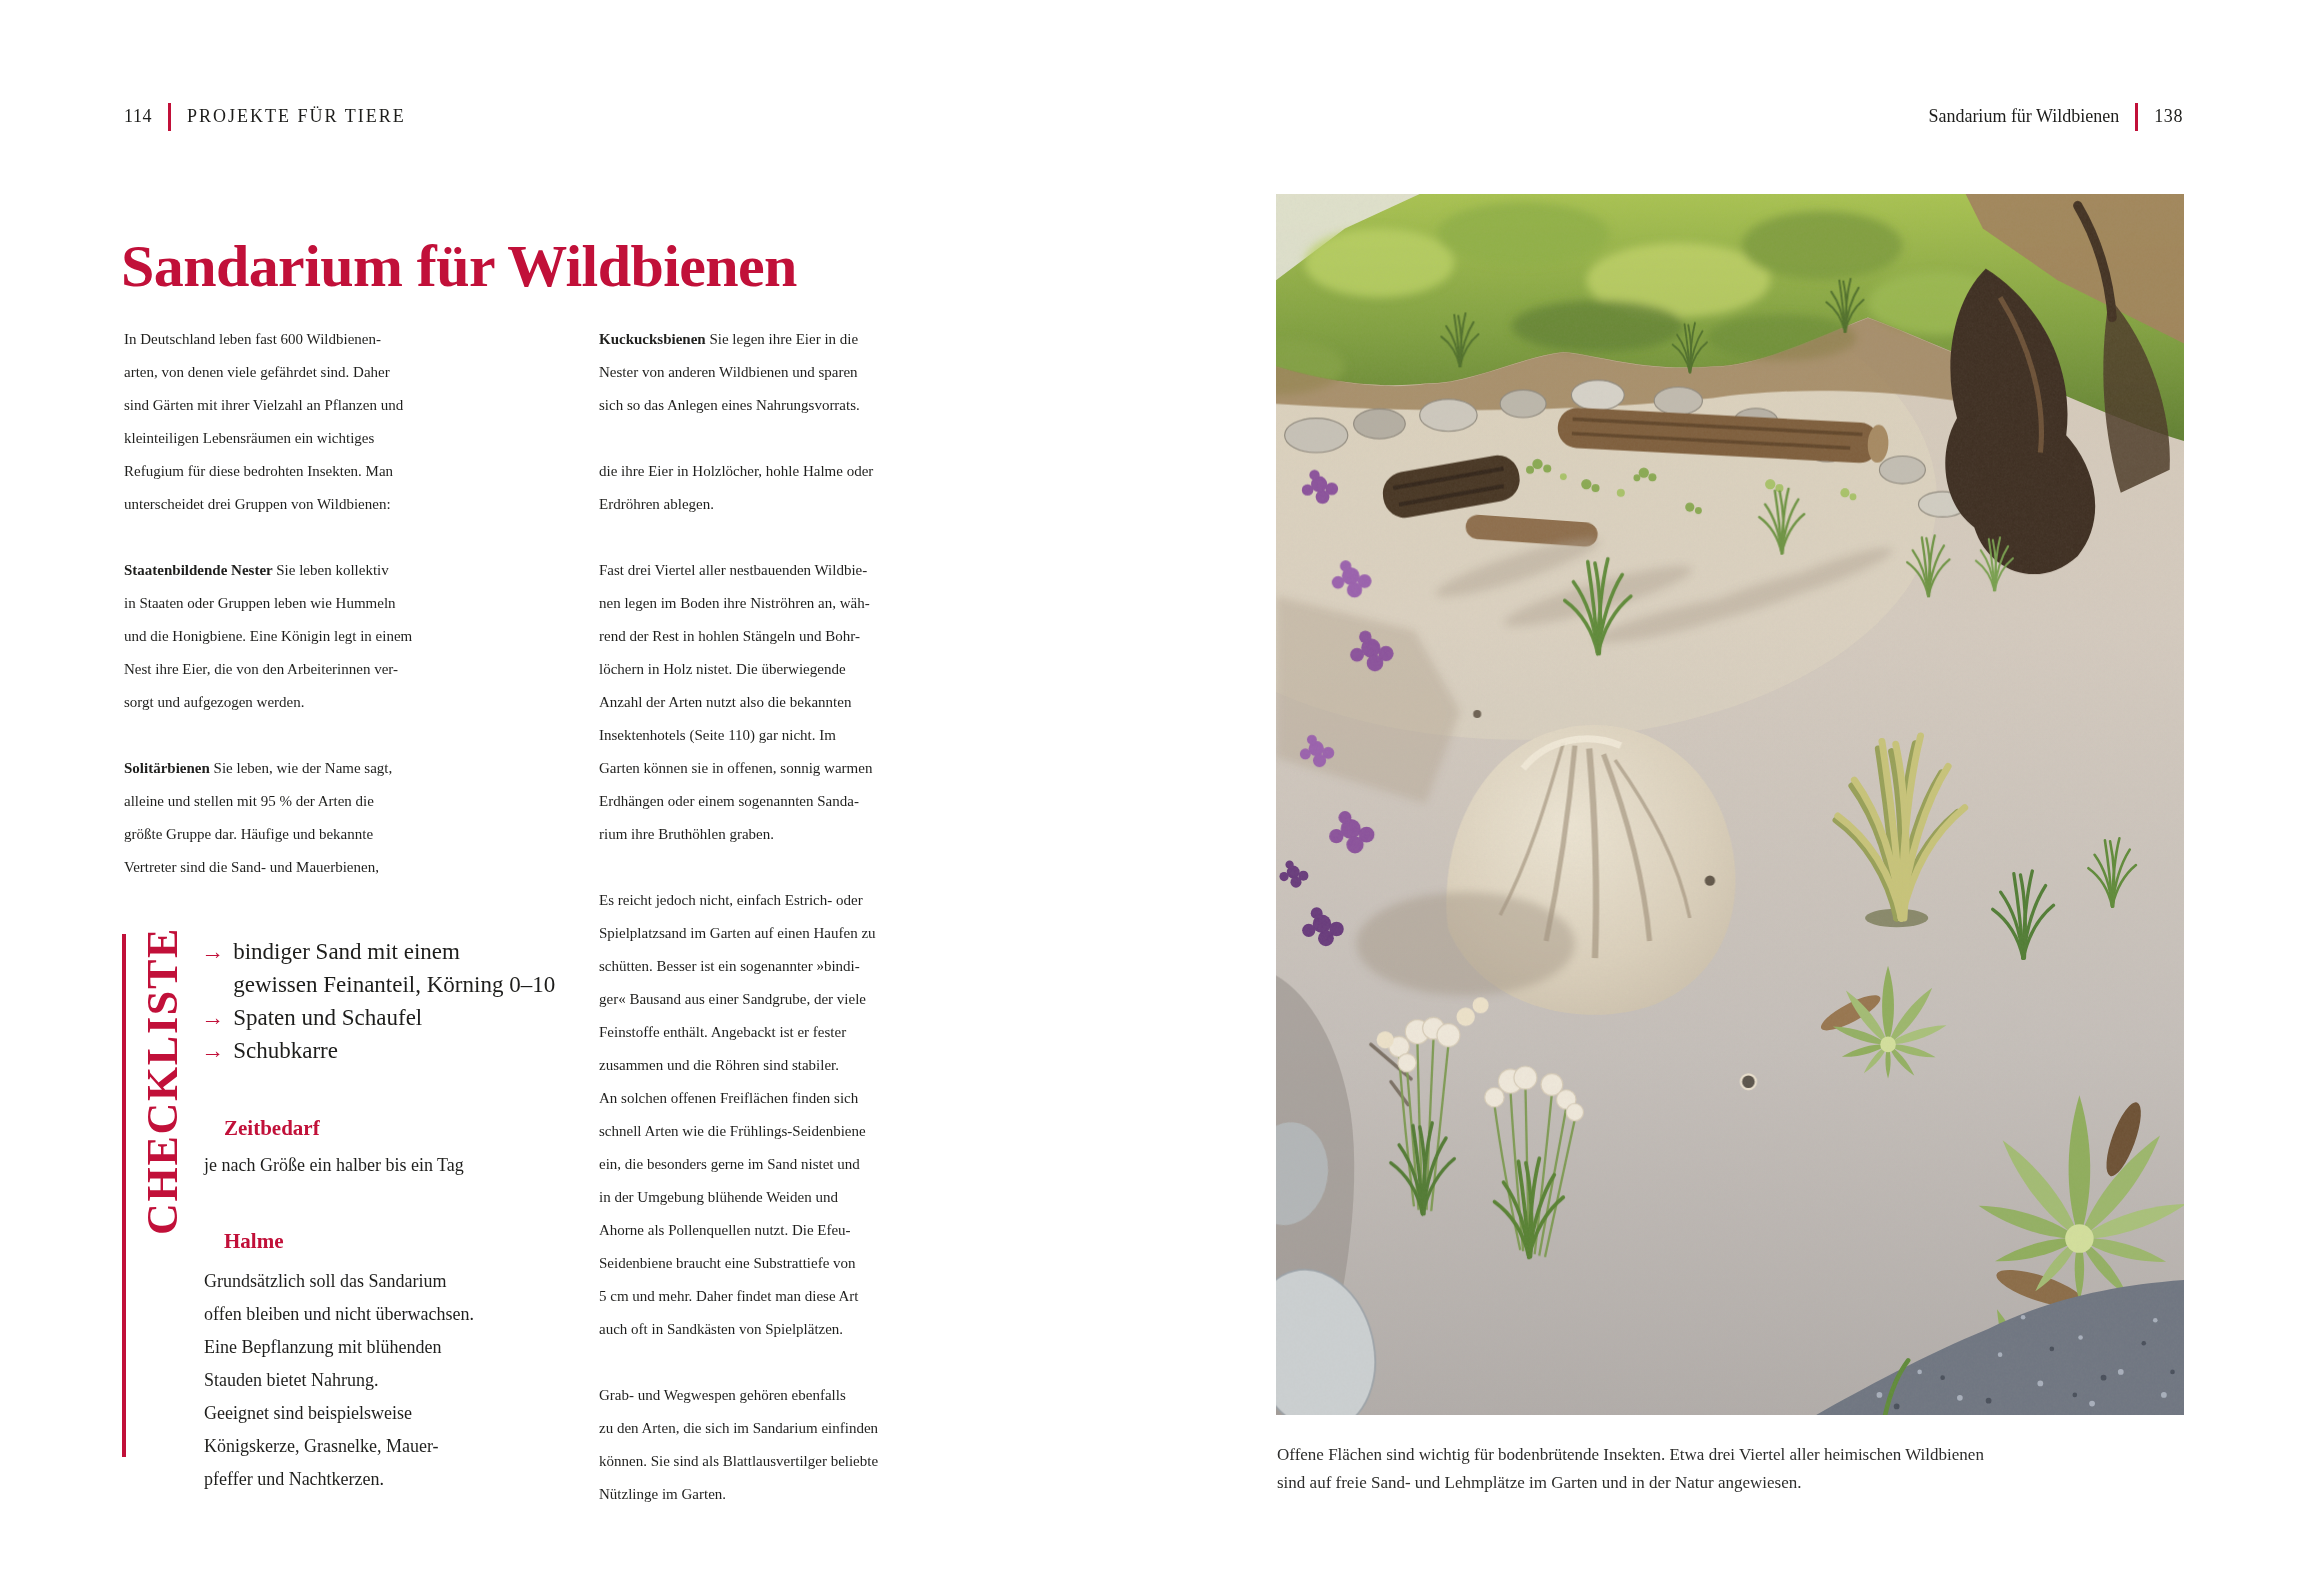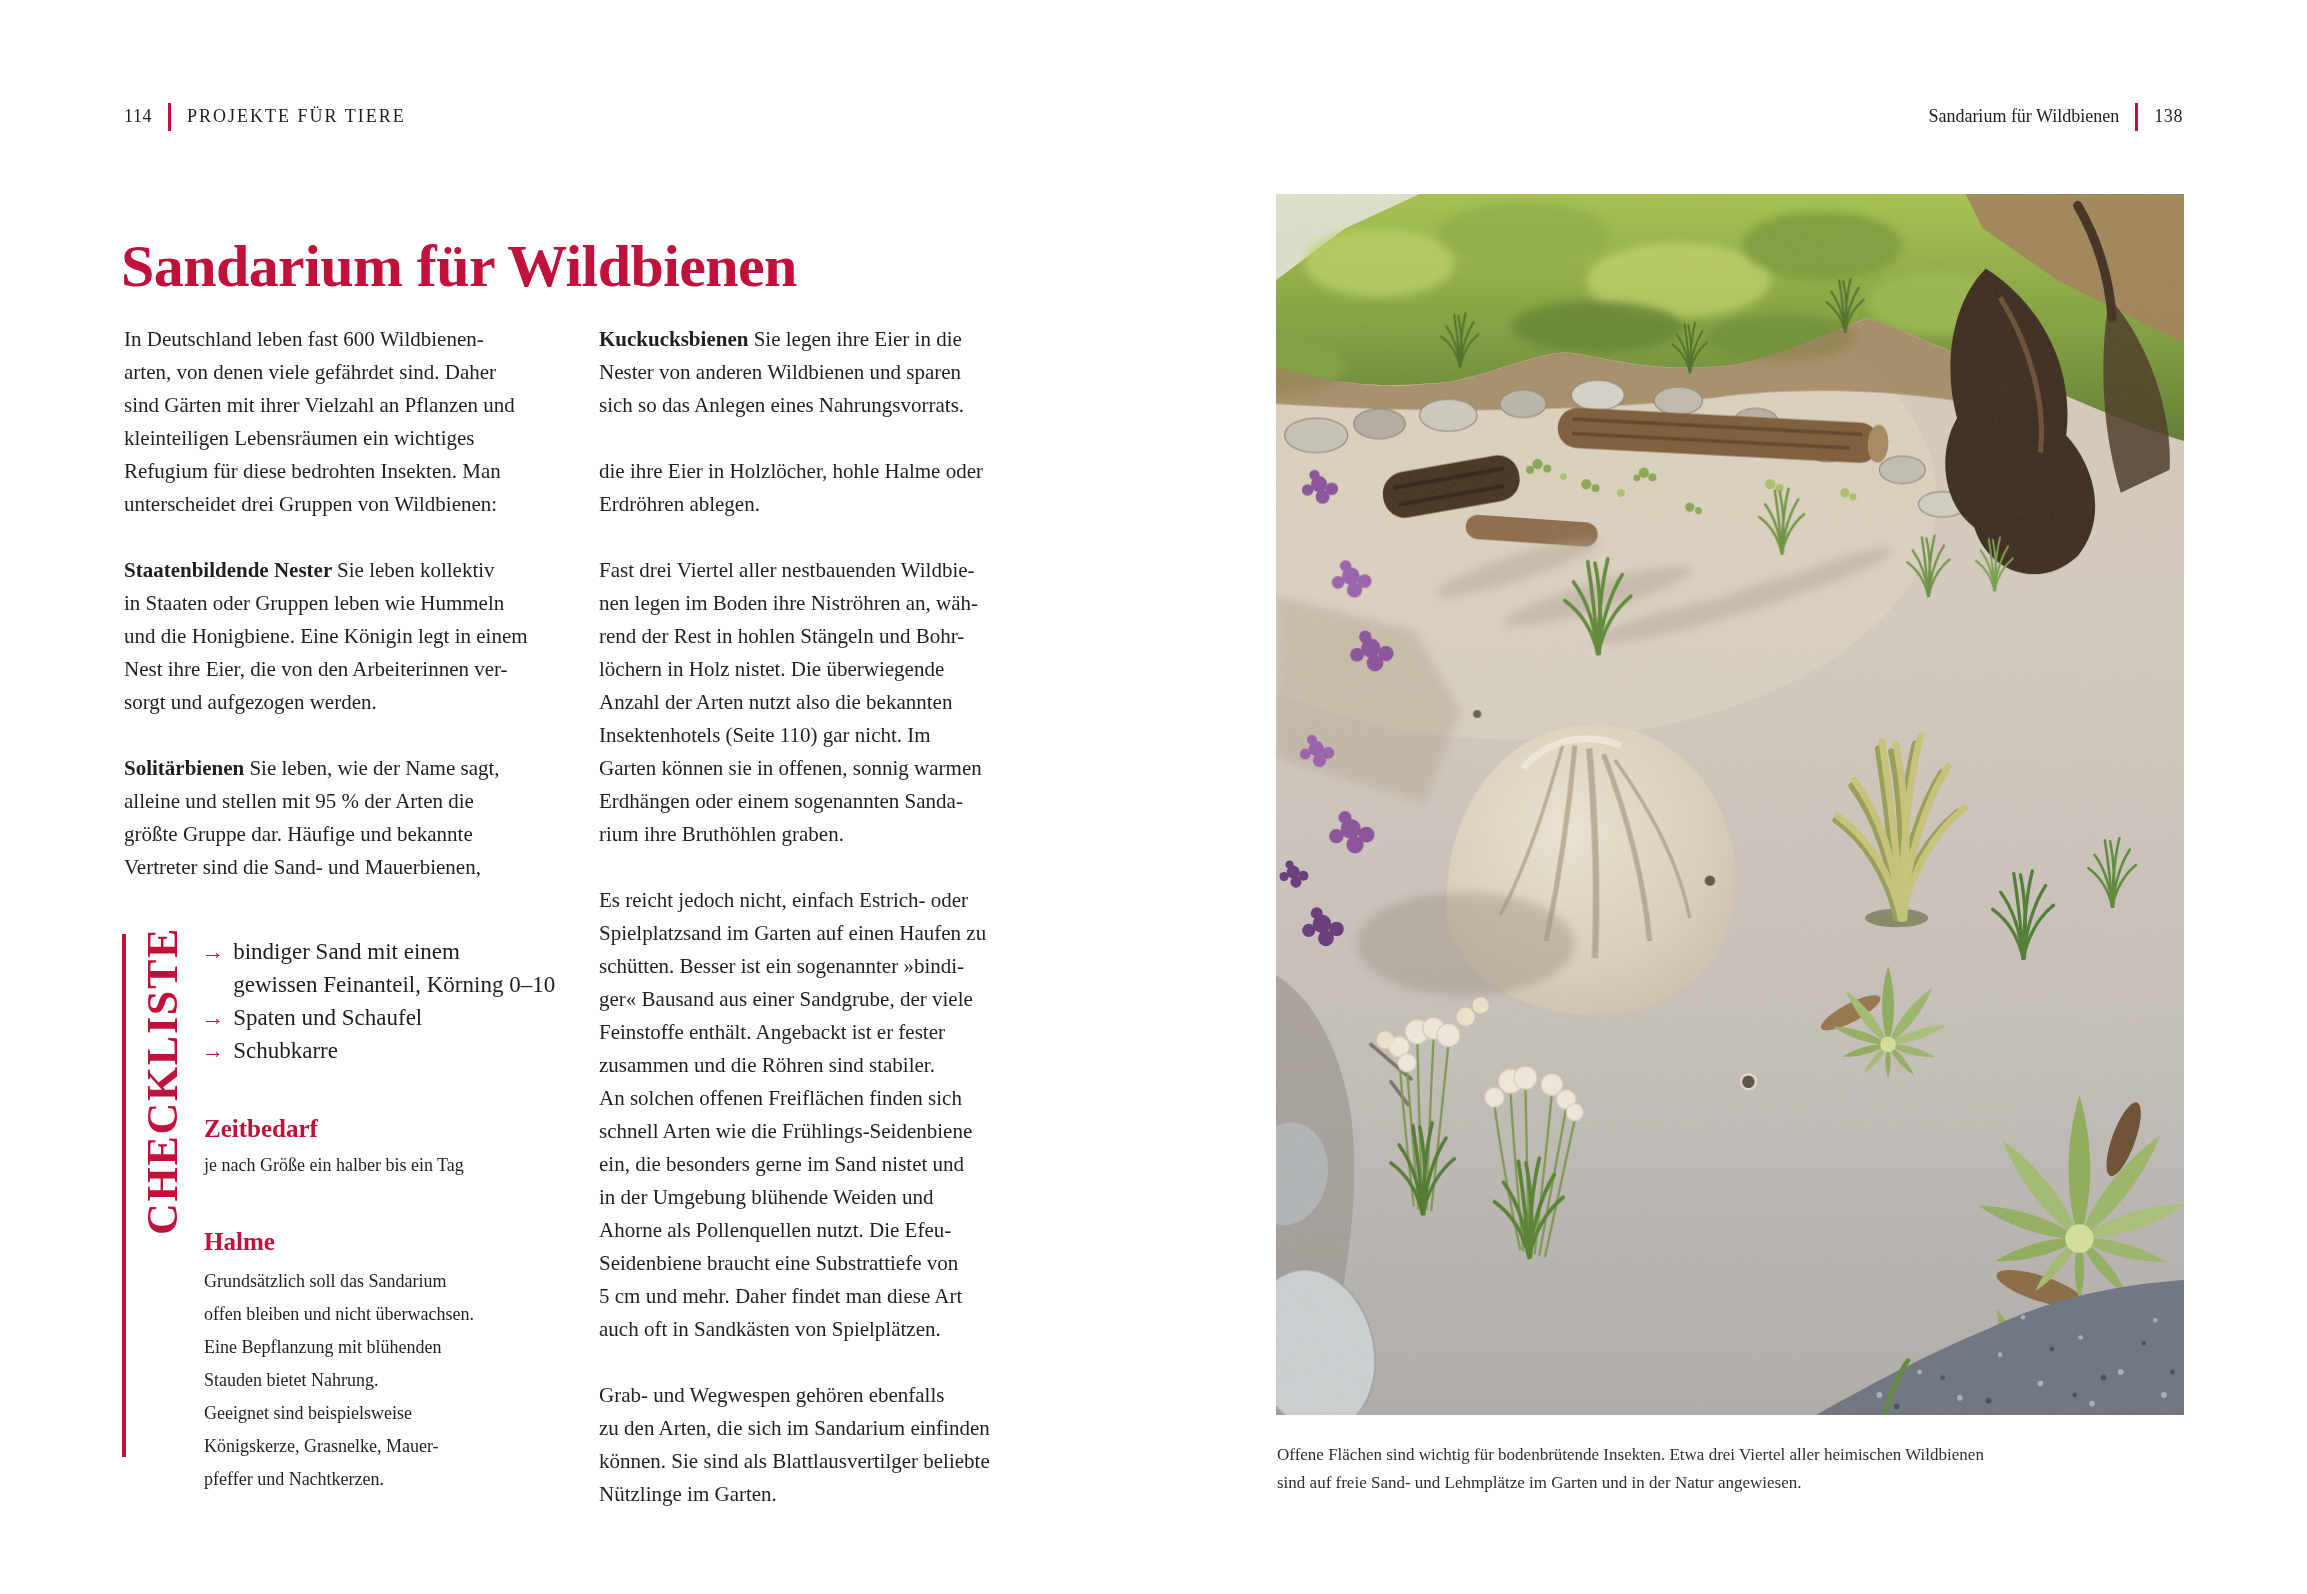--- a/index.html
+++ b/index.html
@@ -15,38 +15,38 @@
   .runhead .divider{width:2.9px;height:27.6px;background:var(--accent);margin:0 16px;}
   .folio{font-weight:400;letter-spacing:0.6px;}
   .section-label{letter-spacing:2px;font-weight:500;}
   .head-title{font-weight:400;}
   
   .title{
     position:absolute;left:121px;top:195px;font-size:60px;line-height:1.05;
     font-weight:700;letter-spacing:-0.6px;color:var(--accent);white-space:nowrap;
   }
   
-  .col{position:absolute;top:323px;width:464px;font-size:21px;line-height:33px;color:#1f1f1d;}
+  .col{position:absolute;top:323px;width:464px;font-size:15px;line-height:33px;color:#1f1f1d;}
   .col--left{left:124px;}
   .col--right{left:599px;}
   .col p{margin:0 0 33px 0;white-space:pre-line;}
   .col strong{font-weight:700;}
   
   .check-bar{position:absolute;left:122px;top:934px;width:4px;height:523px;background:var(--accent);}
   .check-vertical{
     position:absolute;left:137px;top:1235px;width:310px;
     transform:rotate(-90deg);transform-origin:0 0;
     font-size:44px;font-weight:700;letter-spacing:1.7px;color:var(--accent);white-space:nowrap;
   }
   .check-items{position:absolute;left:201px;top:935px;width:402px;font-size:23px;line-height:33px;}
   .check-item{display:flex;align-items:flex-start;gap:9.2px;}
   .check-arrow{color:var(--accent);flex:0 0 auto;}
   .check-text{white-space:pre-line;}
   .side-block{position:absolute;left:204px;width:402px;font-size:18px;line-height:33px;}
-  .side-heading{font-size:25px;font-weight:700;color:var(--accent);}
+  .side-heading{font-size:21px;font-weight:700;color:var(--accent);margin-left:20px;}
   .side-text{white-space:pre-line;color:#1f1f1d;}
   .pos-zeit-h{top:1112px;} .pos-zeit-t{top:1149px;}
   .pos-extras-h{top:1225px;} .pos-extras-t{top:1265px;}
   
   .photo{position:absolute;left:1276px;top:194px;width:908px;height:1221px;overflow:hidden;}
   .photo svg{display:block;width:100%;height:100%;}
   .caption{
     position:absolute;left:1277px;top:1441px;width:919px;
     font-size:17px;line-height:28px;color:#2e2e2c;white-space:pre-line;
   }

